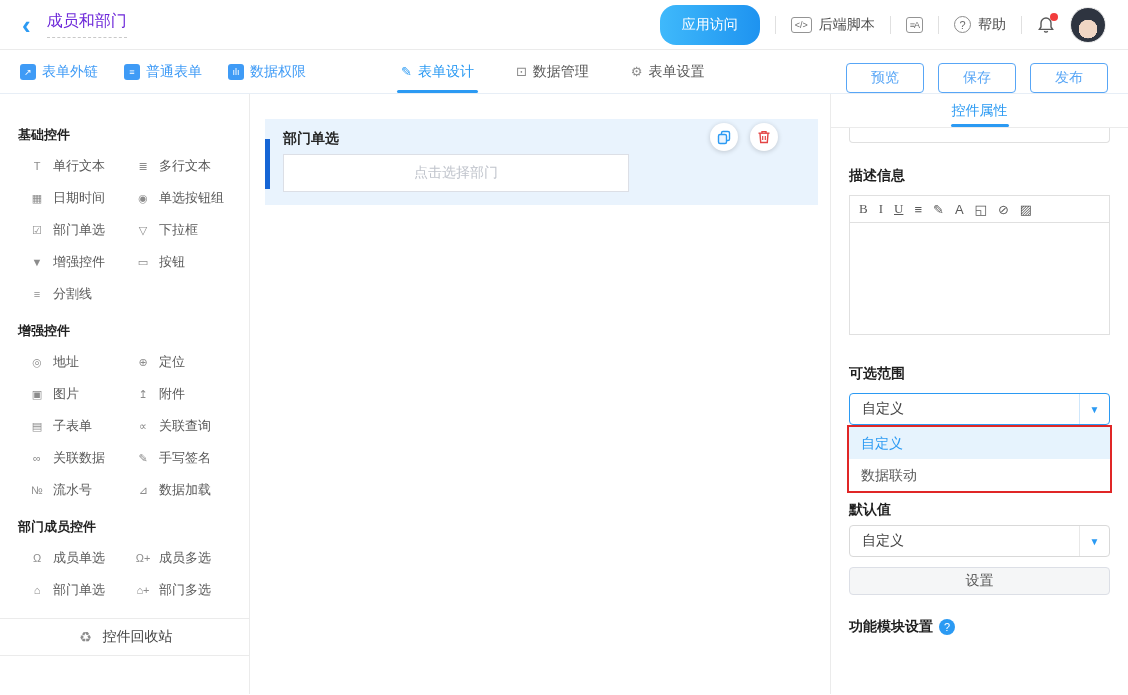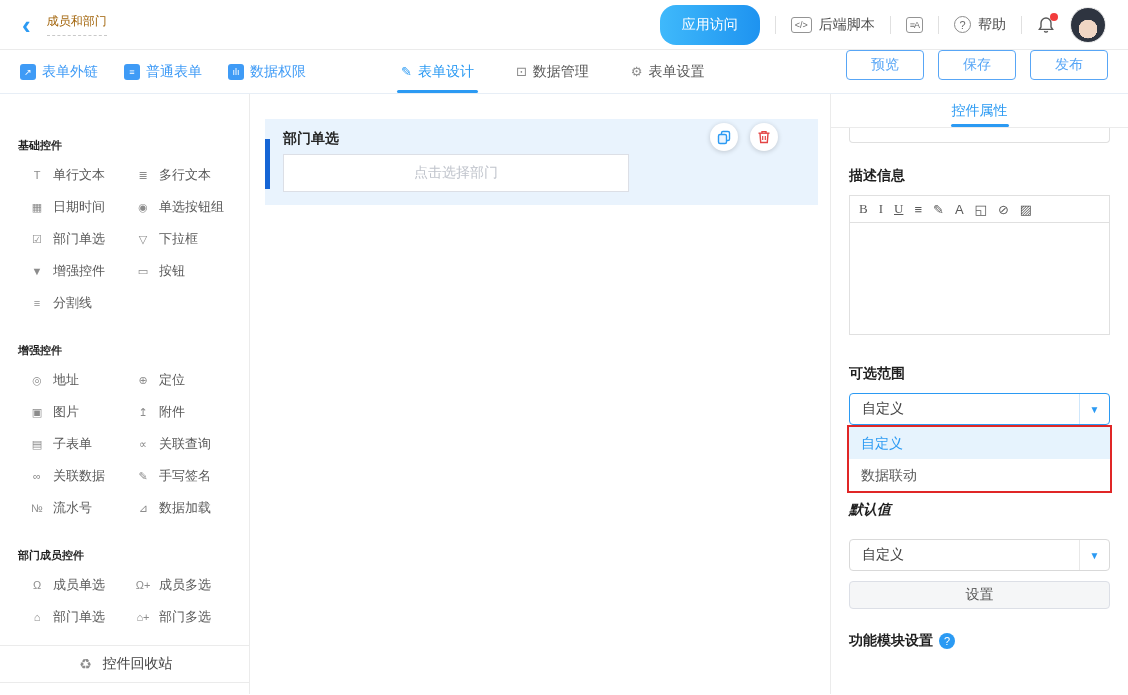--- a/index.html
+++ b/index.html
@@ -2,21 +2,21 @@
 <html><head>
 <meta charset="utf-8">
 <style>
   * { margin:0; padding:0; box-sizing:border-box; }
   html,body { width:1128px; height:695px; overflow:hidden;
     font-family:"Liberation Sans","DejaVu Sans",sans-serif; background:#fff; color:#262626; }
 
   
   .header { height:50px; border-bottom:1px solid #ebebeb; display:flex; align-items:center; padding:0 22px; }
   .back { color:#2b9af3; font-size:26px; line-height:1; margin-right:16px; cursor:pointer; font-weight:bold; }
-  .doc-title { font-size:12px; color:#a16207; padding-bottom:5px; border-bottom:1px dashed #c9c9c9; }
+  .doc-title { font-size:16px; color:#6d28d9; padding-bottom:5px; border-bottom:1px dashed #c9c9c9; }
   .header-right { margin-left:auto; display:flex; align-items:center; gap:15px; }
   .pill { height:40px; padding:0 22px; border-radius:16px; border:none; cursor:pointer;
     background:linear-gradient(90deg,#3fb9fb,#1e93f0); color:#fff; font-size:14px; }
   .hdiv { width:1px; height:18px; background:#e0e0e0; }
   .hitem { display:flex; align-items:center; gap:7px; font-size:14px; color:#4d4d4d; cursor:pointer; }
   .code-box { border:1px solid #949494; border-radius:3px; font-size:9px; padding:2px 3px; color:#6b6b6b; }
   .contacts-box { border:1px solid #949494; border-radius:3px; font-size:9px; padding:2px 3px; color:#6b6b6b; letter-spacing:-1px; }
   .qcircle { width:17px; height:17px; border:1px solid #8c8c8c; border-radius:50%; color:#6b6b6b;
     font-size:11px; display:flex; align-items:center; justify-content:center; }
   .bell-wrap { position:relative; cursor:pointer; display:flex; }
@@ -30,31 +30,31 @@
   .tb-link { display:flex; align-items:center; gap:6px; color:#3f9bf6; font-size:14px; cursor:pointer; }
   .tb-ico { width:16px; height:16px; background:#3f9bf6; border-radius:3px; color:#fff; font-size:9px;
     display:flex; align-items:center; justify-content:center; }
   .tb-tabs { display:flex; margin-left:95px; gap:42px; }
   .tb-tab { display:flex; align-items:center; gap:6px; font-size:14px; color:#595959; cursor:pointer; position:relative; }
   .tb-tab .tab-glyph { font-size:13px; color:#8c8c8c; }
   .tb-tab.active { color:#2b9af3; }
   .tb-tab.active .tab-glyph { color:#2b9af3; }
   .tb-tab.active::after { content:""; position:absolute; left:-4px; right:-4px; bottom:0; height:3px;
     background:#2b9af3; border-radius:2px; }
-  .tb-actions { margin-left:auto; display:flex; align-items:flex-start; gap:14px; }
+  .tb-actions { margin-left:auto; display:flex; align-items:flex-end; gap:14px; }
   .ghost-btn { width:78px; height:30px; background:#fff; border:1px solid #58a6f6; border-radius:4px;
     color:#58a6f6; font-size:14px; cursor:pointer; }
 
   
   .main { display:flex; height:600px; }
 
   
   .sidebar { width:250px; border-right:1px solid #ebebeb; padding-top:20px; flex-shrink:0; }
   .section { padding:0 10px 0 18px; }
-  .sec-title { font-size:11px; font-weight:bold; color:#1f1f1f; margin:24px 0 6px; }
+  .sec-title { font-size:13px; font-weight:bold; color:#1f1f1f; margin:12px 0 6px; }
   .grid { display:grid; grid-template-columns:106px 1fr; margin-left:10px; }
   .citem { display:flex; align-items:center; gap:7px; height:32px; font-size:13px; color:#595959; cursor:grab; }
   .cico { min-width:18px; text-align:center; color:#8c8c8c; font-size:11px; }
   .recycle { margin-top:12px; border-top:1px solid #ebebeb; border-bottom:1px solid #ebebeb; height:38px;
     display:flex; align-items:center; justify-content:center; gap:8px; font-size:14px; color:#434343; cursor:pointer; }
   .recycle .cico { font-size:14px; }
 
   
   .canvas { flex:1; background:#fff; padding:25px 12px 0 15px; }
   .field-card { position:relative; background:#e9f3fd; height:86px; cursor:pointer; }
@@ -87,21 +87,21 @@
     align-items:stretch; cursor:pointer; }
   .select.focused { border-color:#2b9af3; }
   .sel-value { flex:1; display:flex; align-items:center; padding-left:12px; font-size:14px; color:#434343; }
   .sel-arrow { width:30px; border-left:1px solid #e8e8e8; display:flex; align-items:center; justify-content:center;
     color:#2b9af3; font-size:10px; }
   .select.focused .sel-arrow { border-left-color:#cfe7fb; }
   .options-wrap { border:2px solid #e02626; margin:0 -2px; background:#fff; }
   .option { height:32px; line-height:32px; padding-left:12px; font-size:14px; cursor:pointer; }
   .option.selected { background:#e6f3fd; color:#2b9af3; }
   .option.normal { color:#595959; }
-  .default-label { margin-top:8px; margin-bottom:20px;font-style:italic; }
+  .default-label { margin-top:8px; margin-bottom:6px; }
   .gray-btn { height:28px; width:100%; background:#f5f6f7; border:1px solid #dcdfe6; border-radius:4px;
     font-size:14px; color:#595959; cursor:pointer; margin-top:10px; }
   .module-label { margin-top:23px; margin-bottom:8px; }
   .q-badge { width:16px; height:16px; border-radius:50%; background:#2b9af3; color:#fff; font-size:11px;
     display:flex; align-items:center; justify-content:center; font-weight:normal; }
   .mt0 { margin-top:0; }
 </style>
 </head>
 <body>
 

